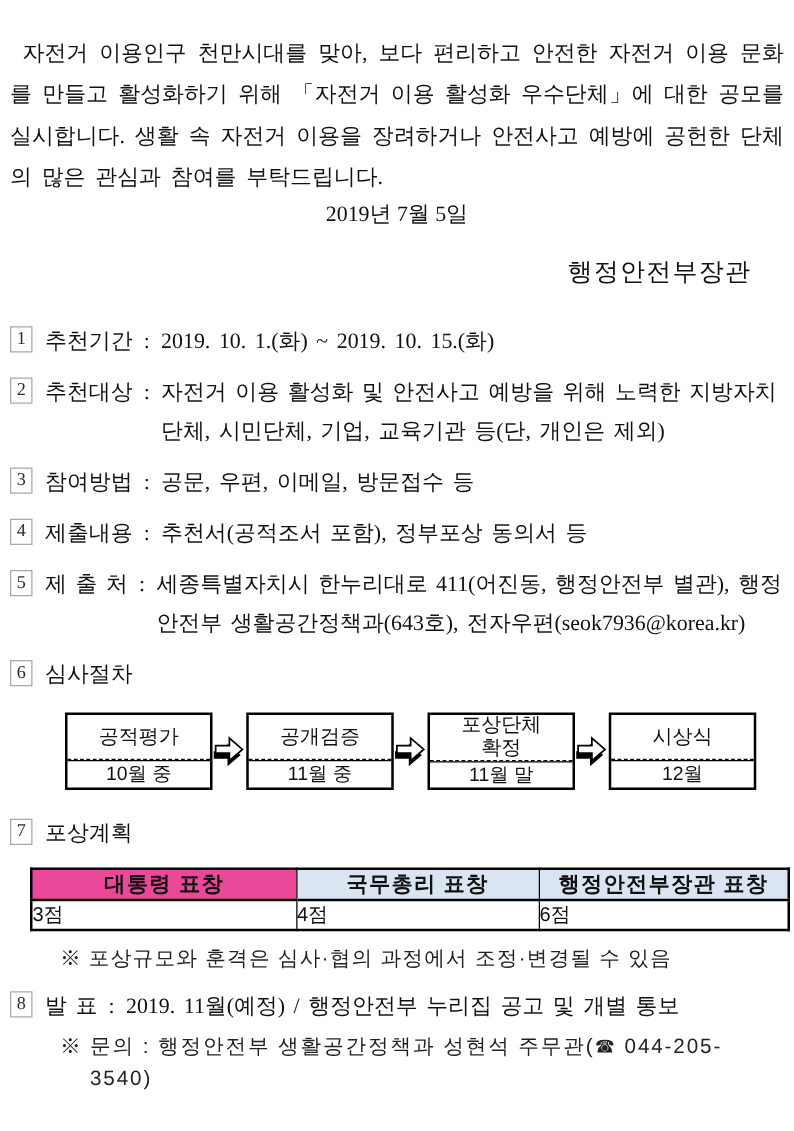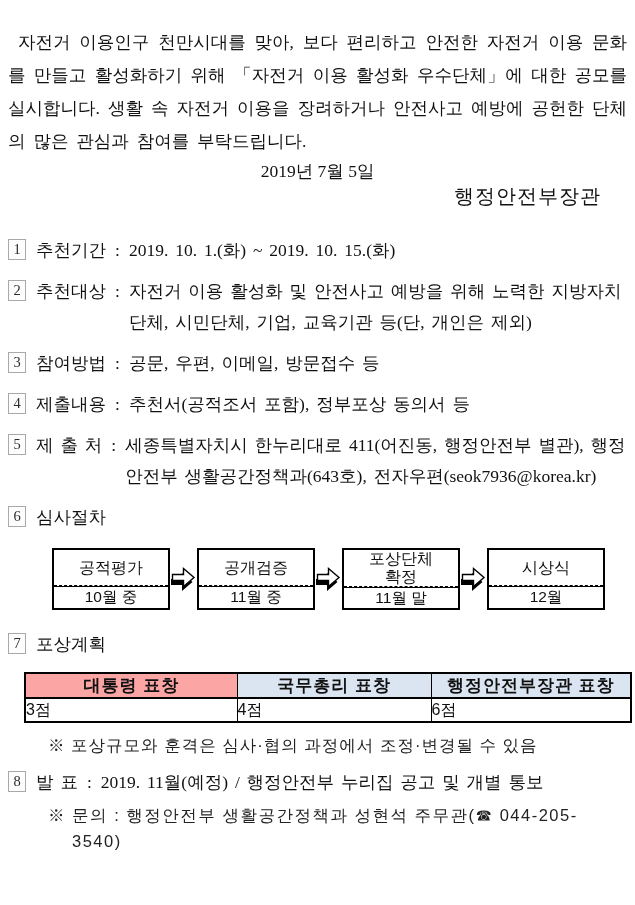--- a/index.html
+++ b/index.html
@@ -23,21 +23,21 @@
     text-align: justify; word-spacing: 3.5px;
     text-indent: 10px;
   }
 
   .date-line {
     margin-top: 1px; text-align: center;
     font-size: 17.5px; line-height: 24px;
   }
 
   .signature-line {
-    text-align: right; padding-right: 26px;
+    margin-top: 22px; text-align: right; padding-right: 26px;
     font-size: 20px; line-height: 26px; letter-spacing: 1px;
   }
 
   .items { margin-top: 26px; }
   .item {
     display: flex; align-items: flex-start;
     font-size: 17.5px; line-height: 31px;
     margin-bottom: 10px; word-spacing: 2.5px;
   }
   .item-num {
@@ -202,21 +202,21 @@
 
     <div class="item" style="margin-bottom:2px;">
       <span class="item-num">7</span>
       <span class="item-label">포상계획</span>
     </div>
 
     <div class="award-table-wrap">
       <table class="award">
         <thead>
           <tr>
-            <th style="width: 35%; background-color: #fca5a5;">대통령 표창</th>
+            <th style="width: 35%; background-color: #ec4899;">대통령 표창</th>
             <th style="width: 32%; background-color: rgb(219, 229, 241);">국무총리 표창</th>
             <th style="width: 33%; background-color: rgb(219, 229, 241);">행정안전부장관 표창</th>
           </tr>
         </thead>
         <tbody>
           <tr>
             <td>3점</td>
             <td>4점</td>
             <td>6점</td>
           </tr>

